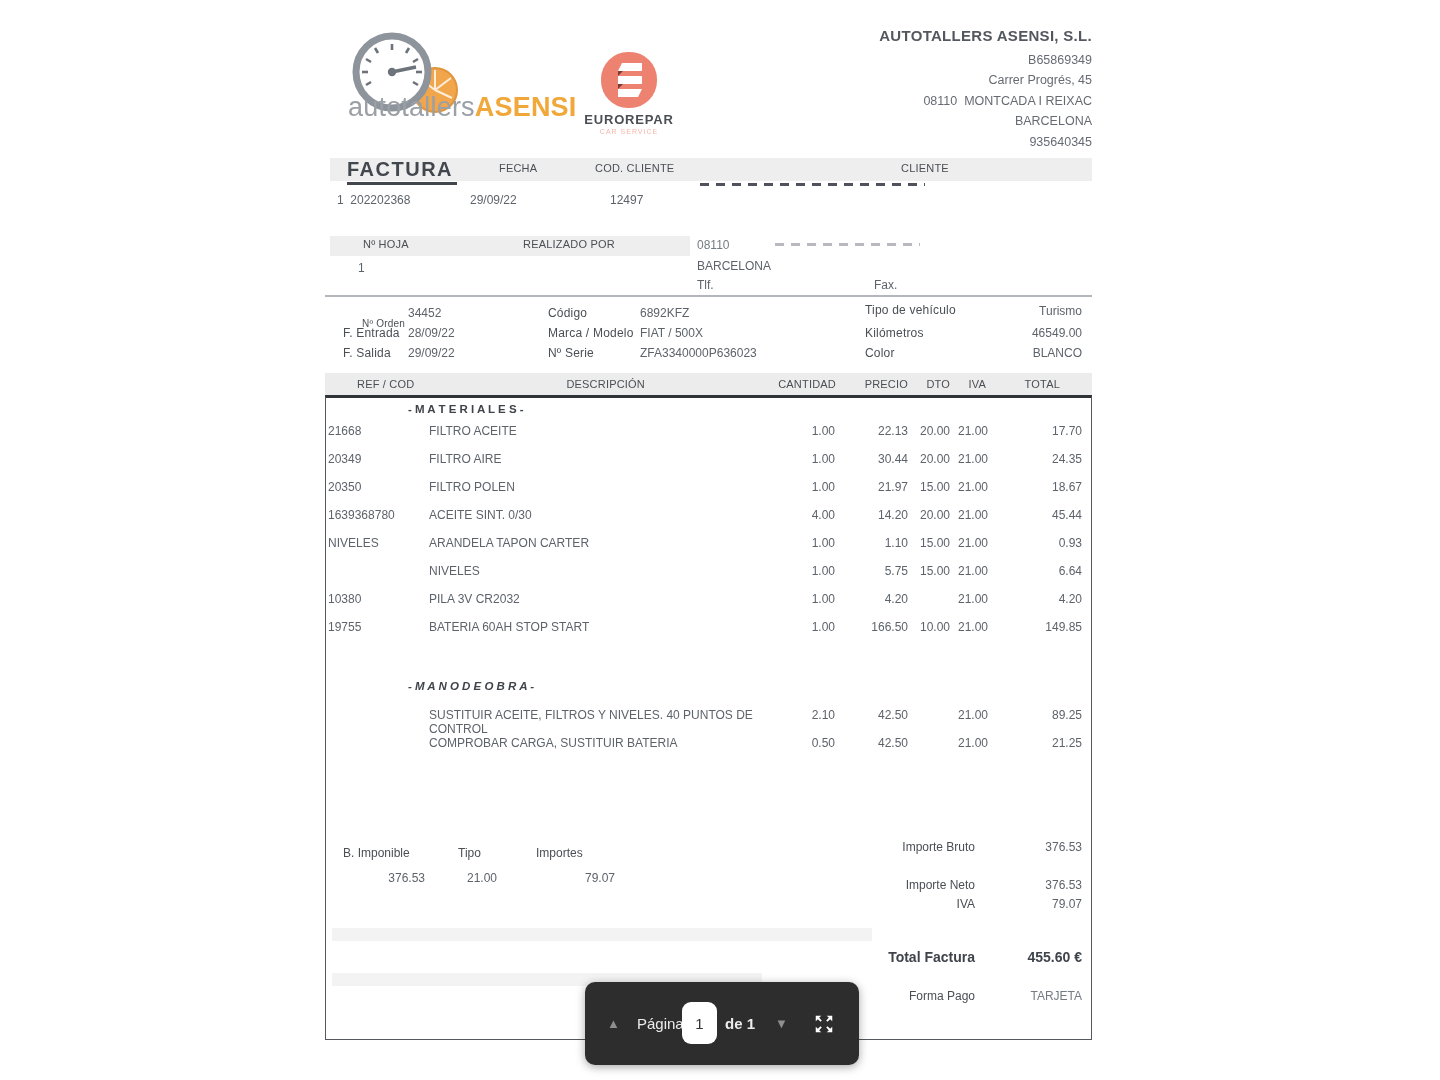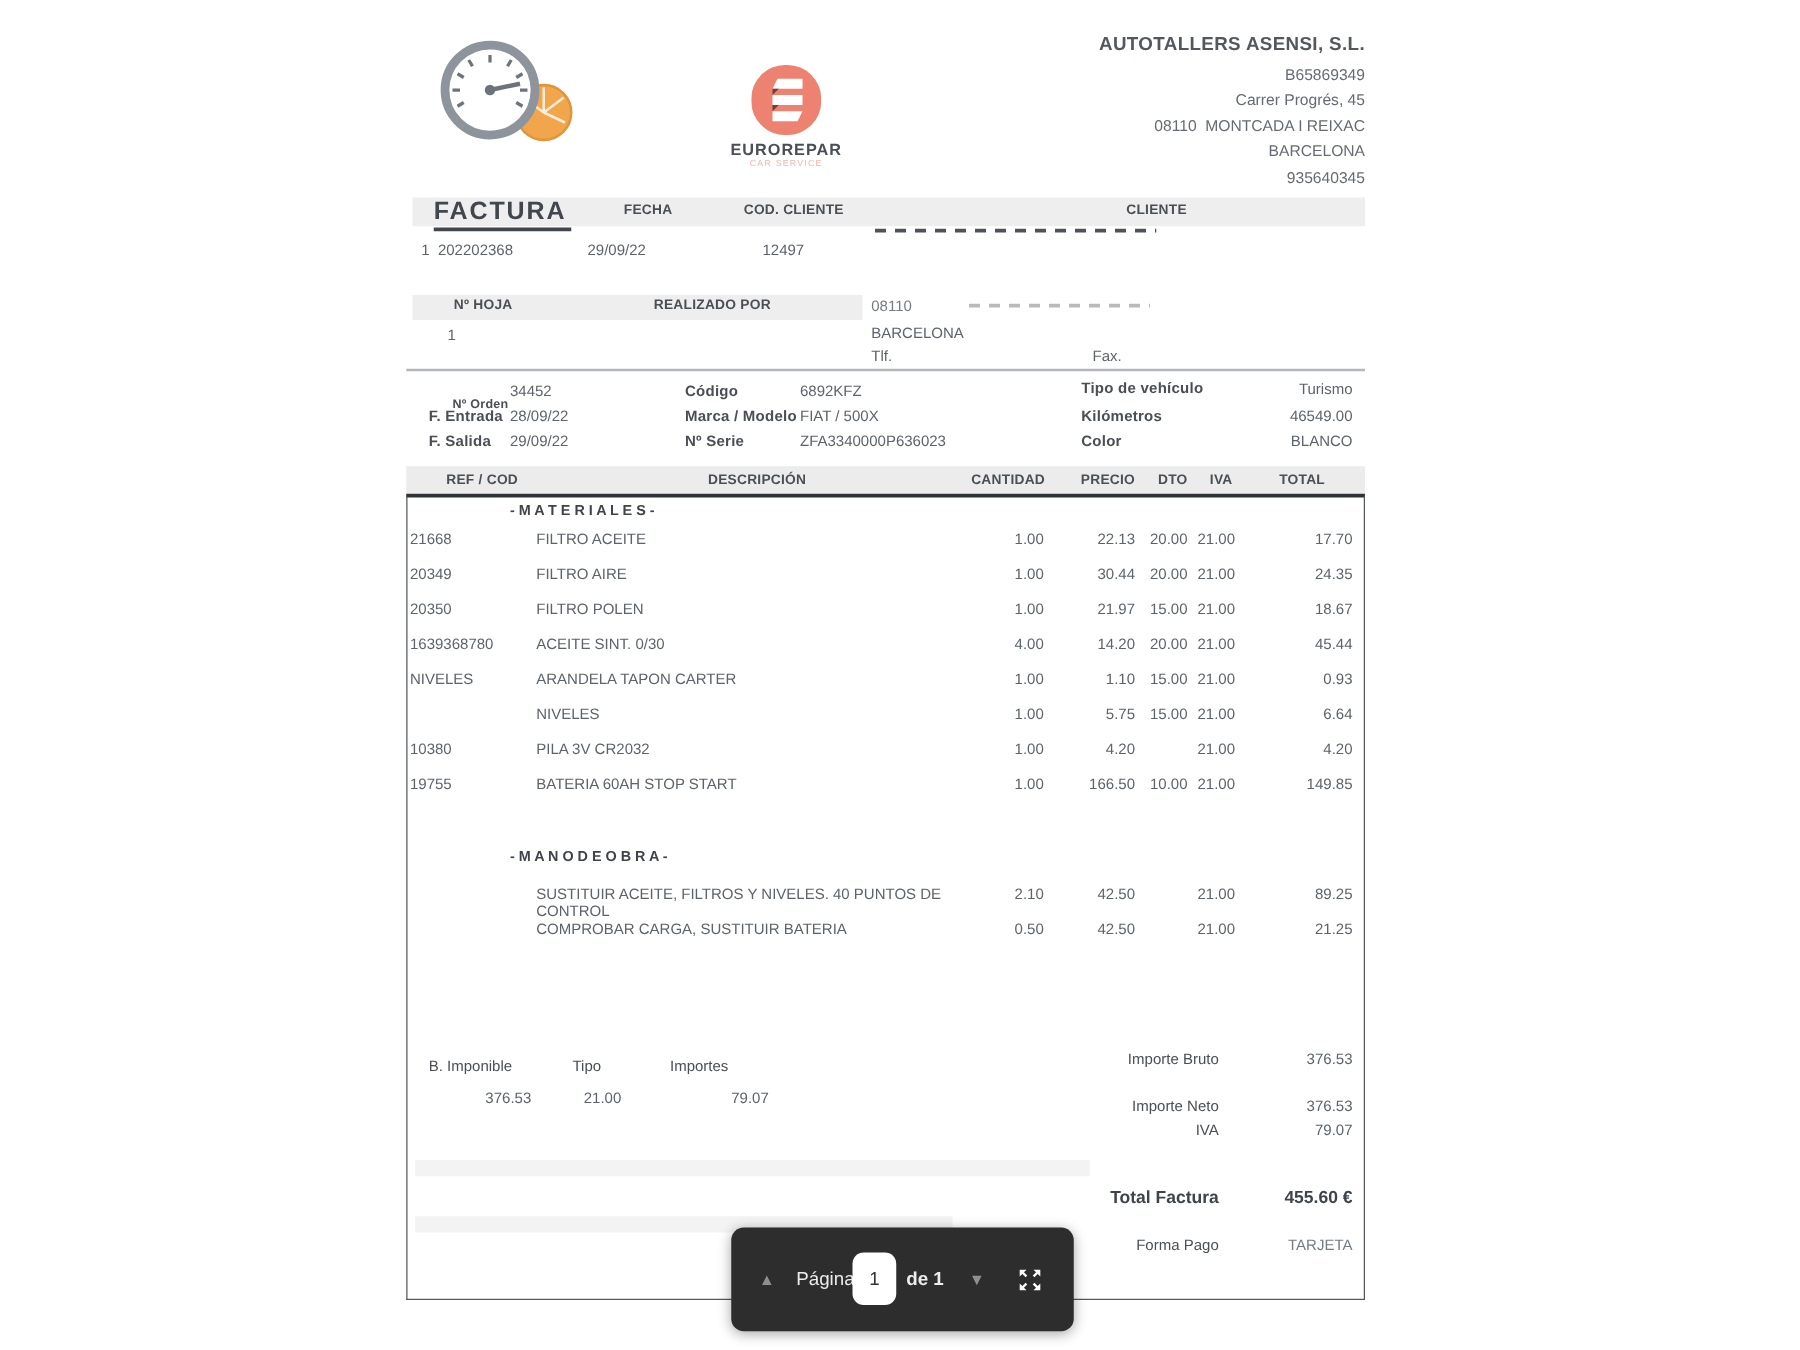--- a/index.html
+++ b/index.html
@@ -1,20 +1,20 @@
 <!DOCTYPE html>
 <html><head>
 <meta charset="utf-8">
 <style>
   html,body{margin:0;padding:0;background:#fff;}
   .canvas{position:relative;width:1440px;height:1080px;background:#ffffff;overflow:hidden;
           font-family:"Liberation Sans",sans-serif;color:#5b6067;}
   .abs{position:absolute;}
   .pre{white-space:pre;}
-  .lbl{font-size:11px;font-weight:bold;color:#4a4f55;letter-spacing:.2px;padding-left:10px;}
+  .lbl{font-size:11px;font-weight:normal;color:#4a4f55;letter-spacing:.2px;padding-left:10px;}
   .val{font-size:12px;color:#5d636b;}
   .band{background:#eeeeee;}
   .rt{text-align:right;}
   
   .logo-text{font-size:27px;letter-spacing:.2px;}
   .logo-gray{color:#9aa0a6;font-weight:500;}
   .logo-orange{color:#f1a83b;font-weight:600;}
   .euro-name{font-size:13px;font-weight:bold;color:#4a4f55;letter-spacing:.8px;text-align:center;}
   .euro-sub{font-size:7px;color:#ed8270;opacity:.6;text-align:center;letter-spacing:1px;}
   .company{ text-align:right;font-size:12.5px;color:#666b73;line-height:20.5px;}
@@ -70,20 +70,23 @@
         <line x1="35" y1="18" x2="38" y2="23"></line>
         <line x1="52" y1="14" x2="52" y2="20"></line>
         <line x1="69" y1="18" x2="66" y2="23"></line>
         <line x1="78" y1="29" x2="73" y2="32"></line>
         <line x1="82" y1="42" x2="76" y2="42"></line>
         <line x1="78" y1="55" x2="73" y2="52"></line>
       </g>
       <line x1="52" y1="42" x2="76" y2="37" stroke="#6d737a" stroke-width="3.5"></line>
       <circle cx="52" cy="42" r="4.2" fill="#6d737a"></circle>
     </svg>
+    <div class="abs logo-text" style="left:348px;top:92px;">
+      <span class="logo-gray">autotallers</span><span class="logo-orange">ASENSI</span>
+    </div>
 
     <svg class="abs" style="left:601px;top:52px;" width="56" height="56" viewBox="0 0 56 56">
       <rect x="0" y="0" width="56" height="56" rx="27" fill="#ed8270"></rect>
       <g fill="#ffffff">
         <polygon points="21,11 41,11 41,19 17,19"></polygon>
         <polygon points="17,24 41,24 41,32 17,32"></polygon>
         <polygon points="17,37 41,37 37,45 17,45"></polygon>
       </g>
       <g fill="#7c3a31">
         <polygon points="17,19 22,19 17,24"></polygon>
@@ -223,21 +226,21 @@
     <div class="trow" style="top:620px;">
       <span class="c-ref">19755</span>
       <span class="c-desc">BATERIA 60AH STOP START</span>
       <span class="c-qty num">1.00</span>
       <span class="c-price num">166.50</span>
       <span class="c-dto num">10.00</span>
       <span class="c-iva num">21.00</span>
       <span class="c-total num">149.85</span>
     </div>
 
-    <div class="abs sect" style="left:408px;top:680px;">- M A N O   D E   O B R A -</div>
+    <div class="abs sect" style="left:408px;top:680px;font-style:italic;">- M A N O   D E   O B R A -</div>
 
     <div class="trow" style="top:708px;">
       <span class="c-desc wrapdesc">SUSTITUIR ACEITE, FILTROS Y NIVELES. 40 PUNTOS DE CONTROL</span>
       <span class="c-qty num">2.10</span>
       <span class="c-price num">42.50</span>
       <span class="c-iva num">21.00</span>
       <span class="c-total num">89.25</span>
     </div>
     <div class="trow" style="top:736px;">
       <span class="c-desc">COMPROBAR CARGA, SUSTITUIR BATERIA</span>

